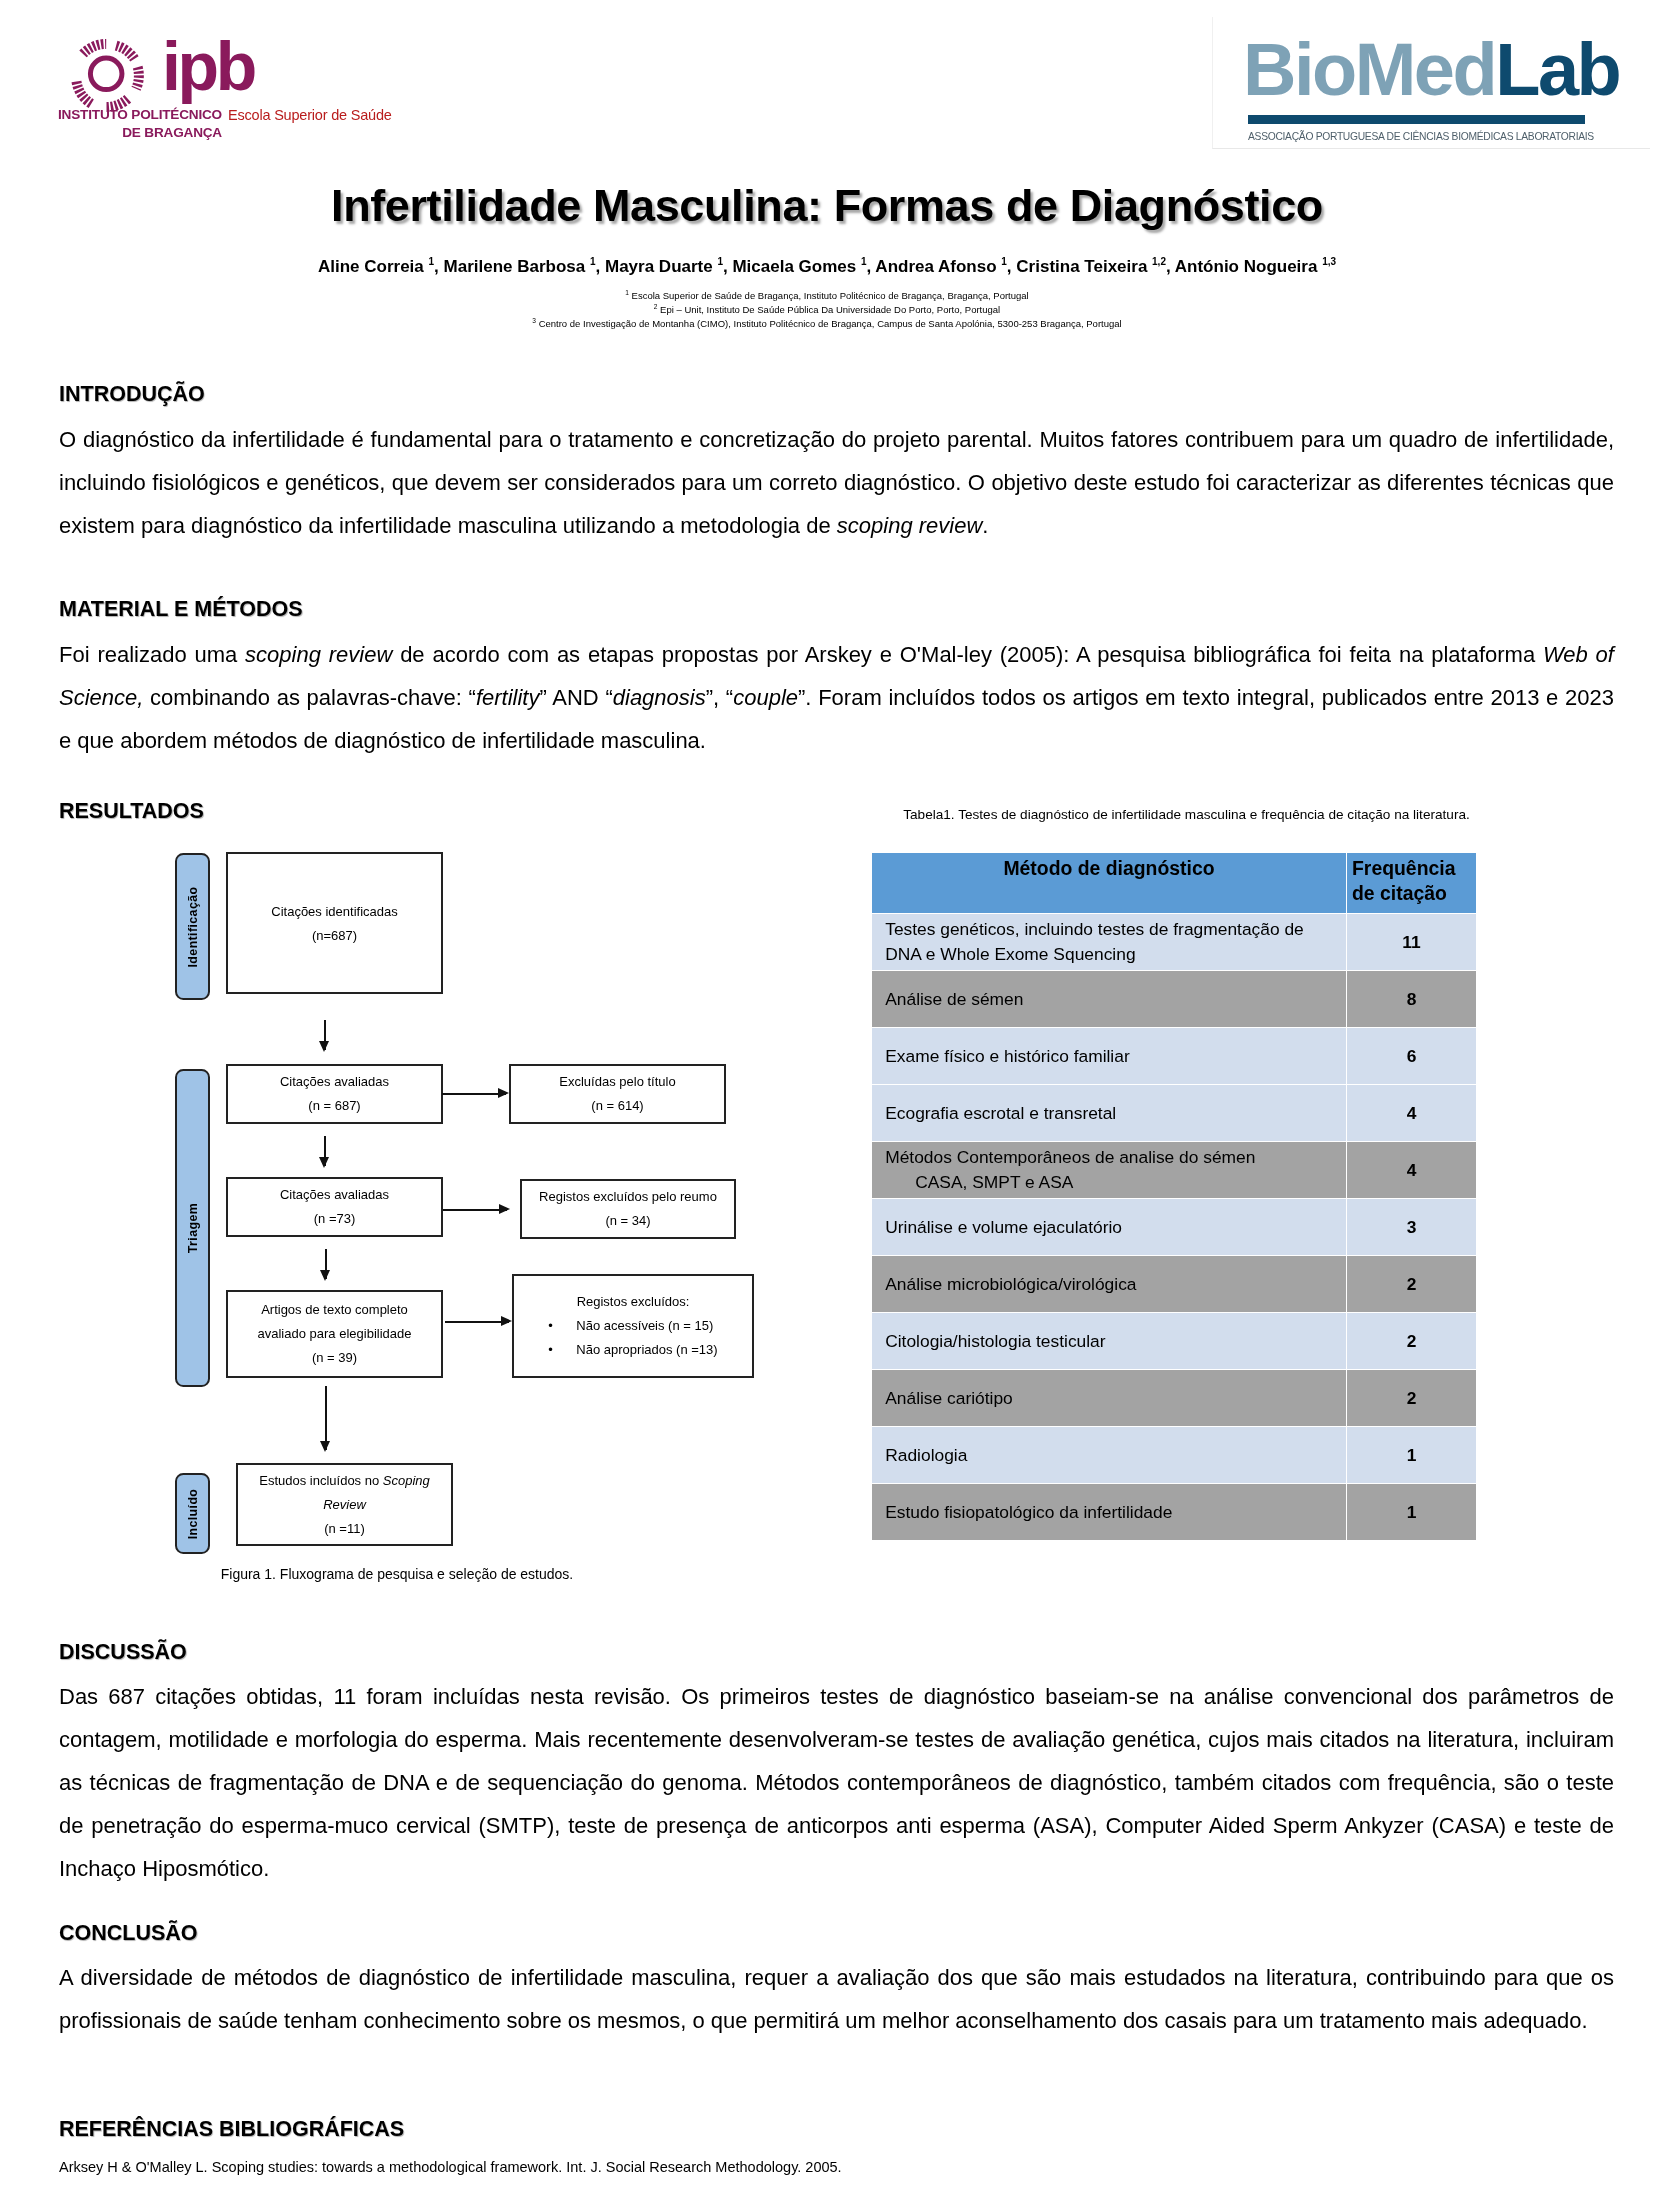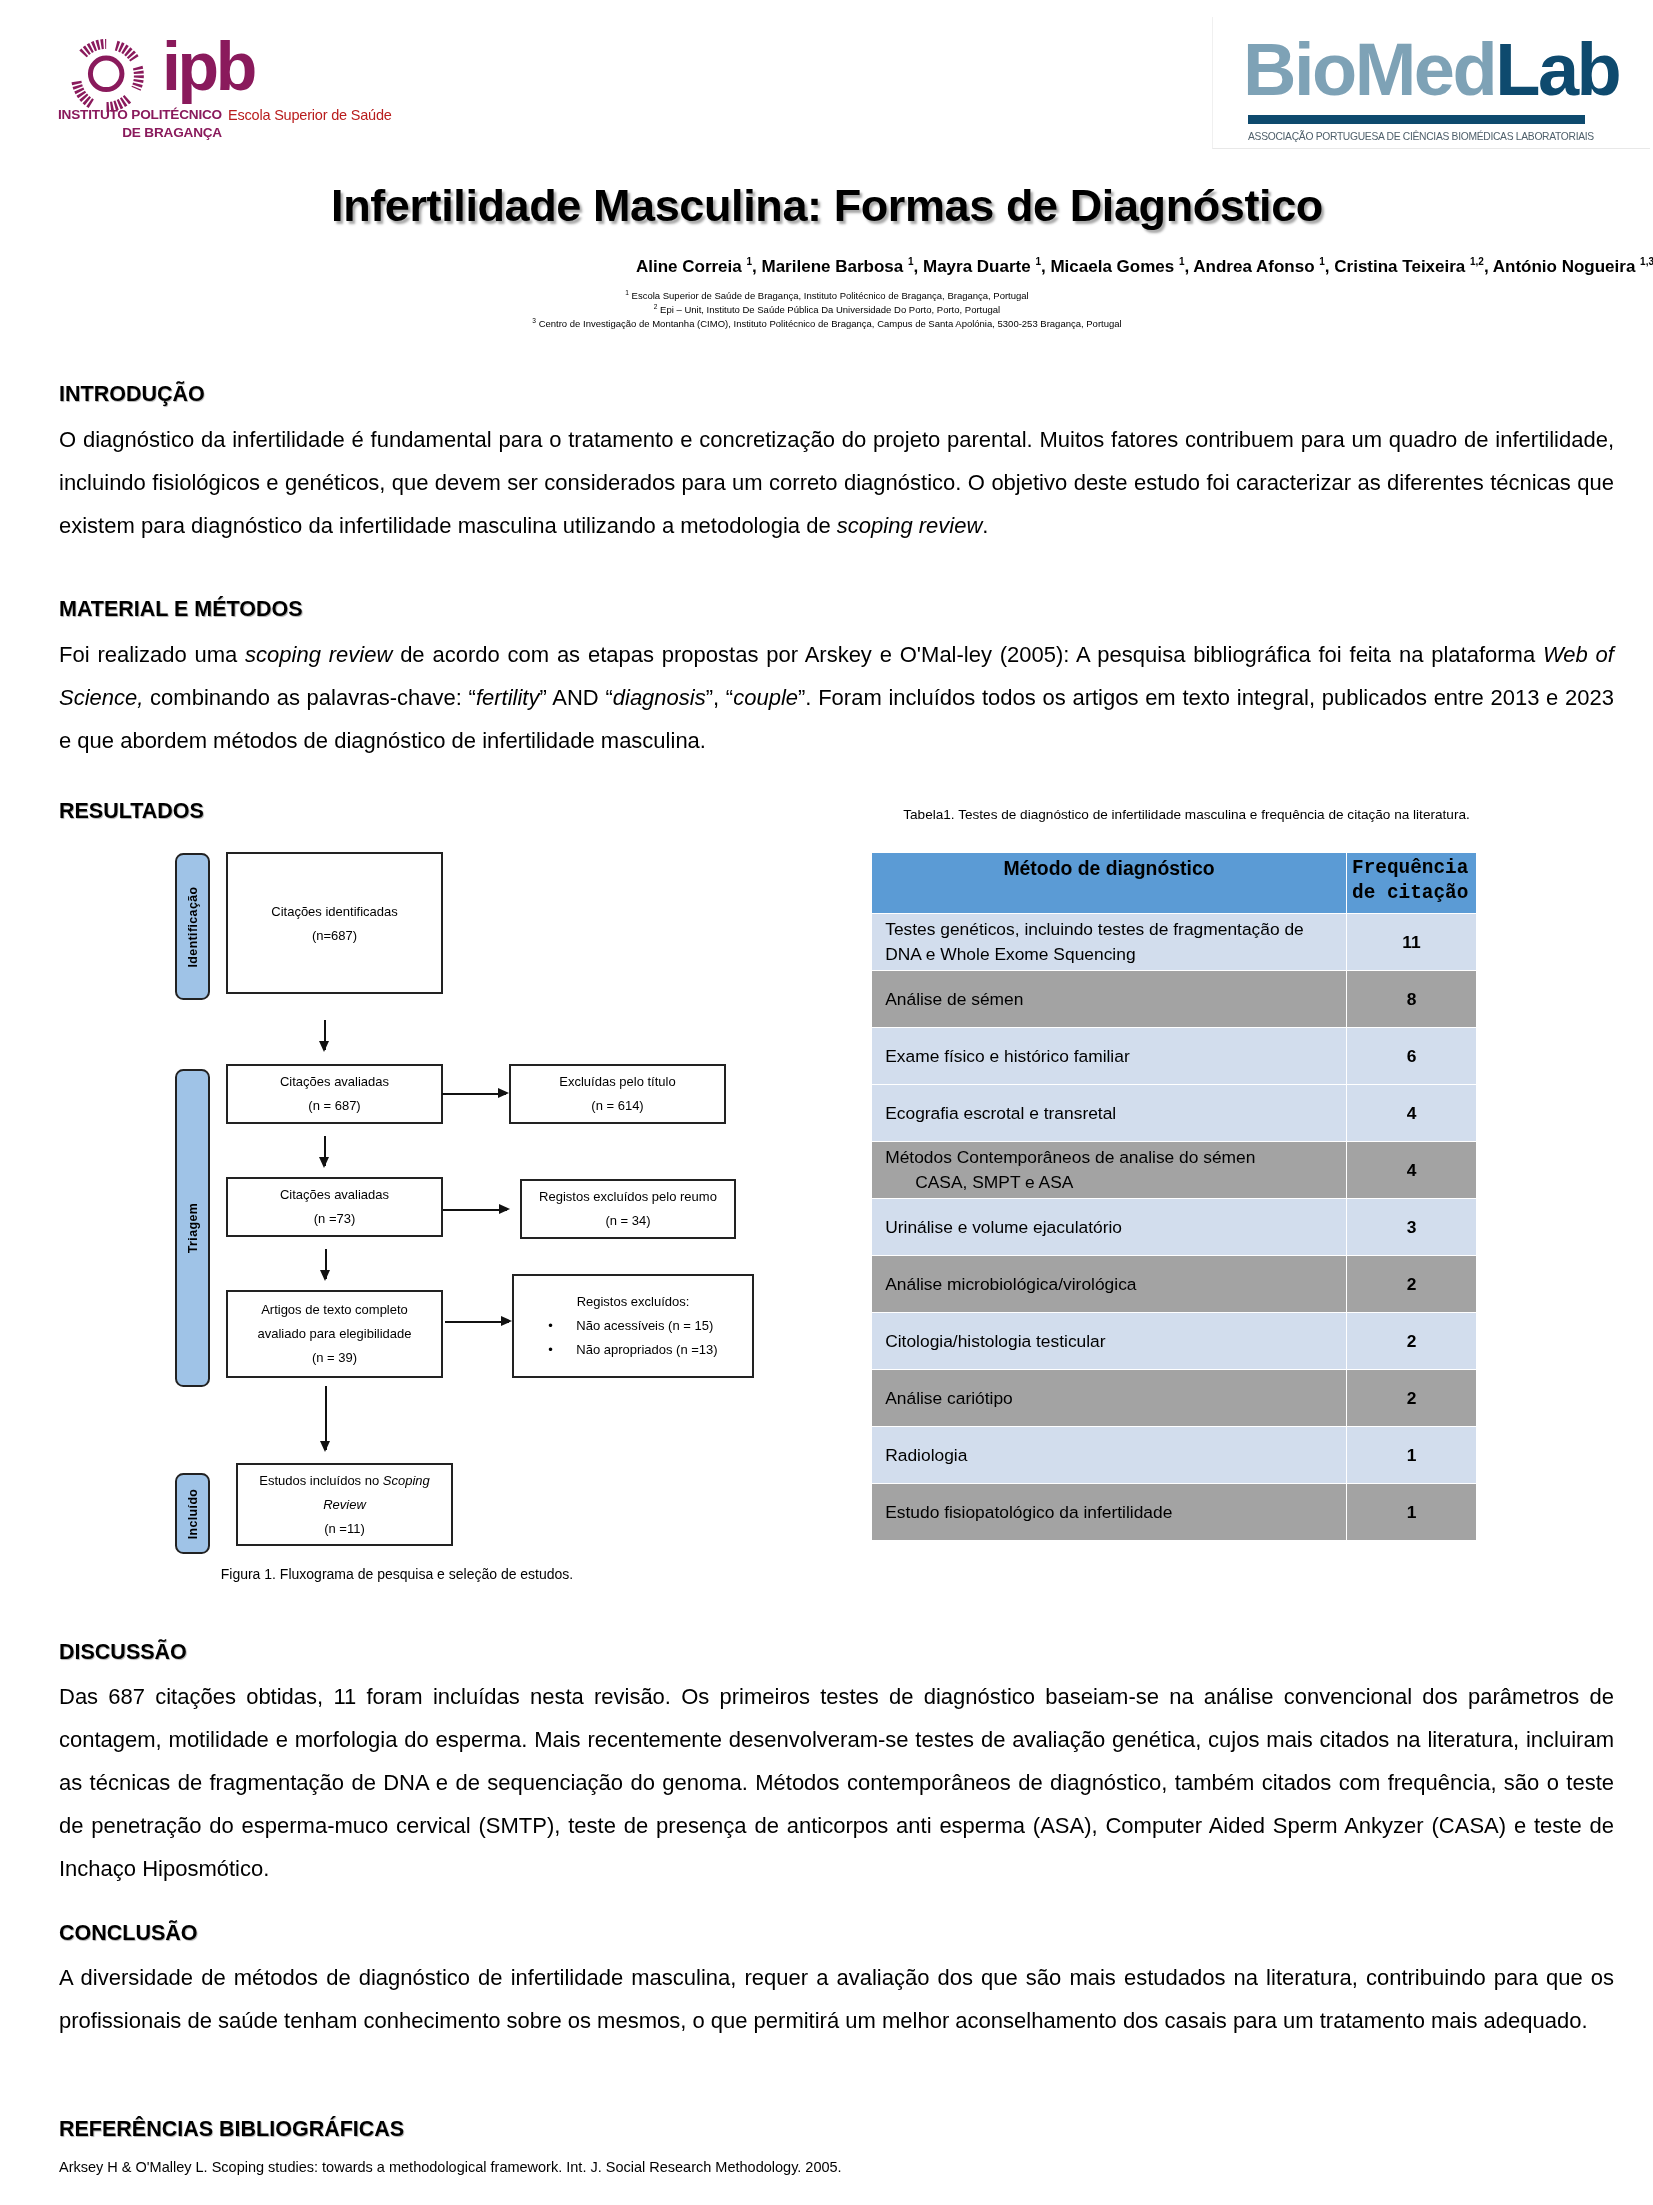--- a/index.html
+++ b/index.html
@@ -19,21 +19,21 @@
   .bml-word { position: absolute; left: 30px; top: 16.5px; font-family: "Liberation Sans", sans-serif; font-weight: bold;
     font-size: 74px; letter-spacing: -2.5px; line-height: 1; }
   .bml-word .light { color: #7ea2b6; }
   .bml-word .dark { color: #0e4a6e; }
   .bml-bar { position: absolute; left: 35px; top: 98px; width: 337px; height: 9px; background: #0e4a6e; }
   .bml-sub { position: absolute; left: 35px; top: 114px; font-size: 10.3px; color: #4e5f6a; letter-spacing: -0.3px; white-space: nowrap; }
 
   
   .title { position: absolute; left: 0; width: 1654px; top: 180px; text-align: center; font-weight: bold; font-size: 45px;
     text-shadow: 2.5px 2.5px 2.5px rgba(0,0,0,0.35); letter-spacing: -0.4px; }
-  .authors { position: absolute; left: 0; width: 1654px; top: 257px; text-align: right; font-weight: bold; font-size: 17px; }
+  .authors { position: absolute; left: 0; width: 1654px; top: 257px; text-align: center; font-weight: bold; font-size: 17px; }
   .authors sup { font-size: 10px; vertical-align: 6.6px; line-height: 0; }
   .affils { position: absolute; left: 0; width: 1654px; top: 289px; text-align: center; font-size: 9.5px; line-height: 14px; }
   .affils sup { font-size: 6.6px; vertical-align: 4.1px; line-height: 0; }
 
   
   .sec-head { position: absolute; left: 59px; font-weight: bold; font-size: 21.5px; text-shadow: 0.8px 0.8px 0.8px rgba(0,0,0,0.3); }
   .sec-body { position: absolute; left: 59px; width: 1555px; font-size: 22px; line-height: 43px; text-align: justify; }
   .sec-body i { font-style: italic; }
 
   
@@ -52,21 +52,21 @@
   .arrow-h { position: absolute; height: 2.1px; background: #111; }
   .arrow-h::after { content: ""; position: absolute; right: -2.5px; top: -5px; border-top: 5.8px solid transparent; border-bottom: 5.8px solid transparent; border-left: 11.6px solid #111; }
   .fig-caption { position: absolute; left: 149px; width: 496px; top: 1566px; text-align: center; font-size: 14px; }
 
   
   .tab-caption { position: absolute; left: 868px; width: 637px; top: 805px; text-align: center; font-size: 13.6px; line-height: 20px; }
   .dtable { position: absolute; left: 871px; top: 852px; width: 606px; border-collapse: collapse; }
   .dtable th, .dtable td { border: 1.7px solid #ffffff; font-size: 17.4px; }
   .dtable th { background: #5b9bd5; font-weight: bold; font-size: 19.4px; vertical-align: top; height: 61px; line-height: 25px; padding: 2.5px 5px; }
   .dtable th.c1 { text-align: center; width: 475px; }
-  .dtable th.c2 { text-align: left; font-family: Liberation Mono, monospace; }
+  .dtable th.c2 { text-align: left; }
   .dtable td { height: 57px; padding: 0 13.2px; line-height: 25px; }
   .dtable td.num { text-align: center; font-weight: bold; }
   .dtable tr.odd td { background: #d2dded; }
   .dtable tr.even td { background: #a3a3a3; }
   .dtable .indent { padding-left: 30px; display: inline-block; }
 </style>
 </head>
 <body>
 
 <div class="ipb-logo">

